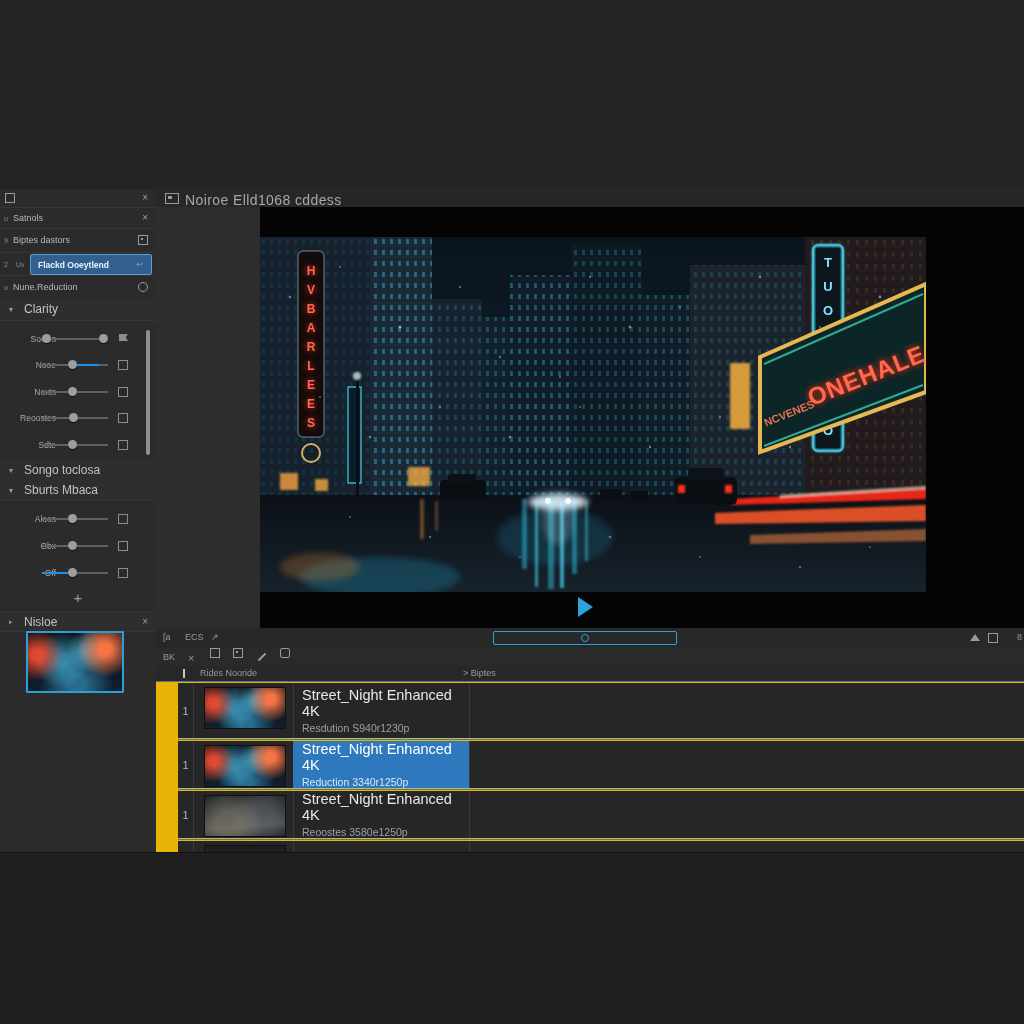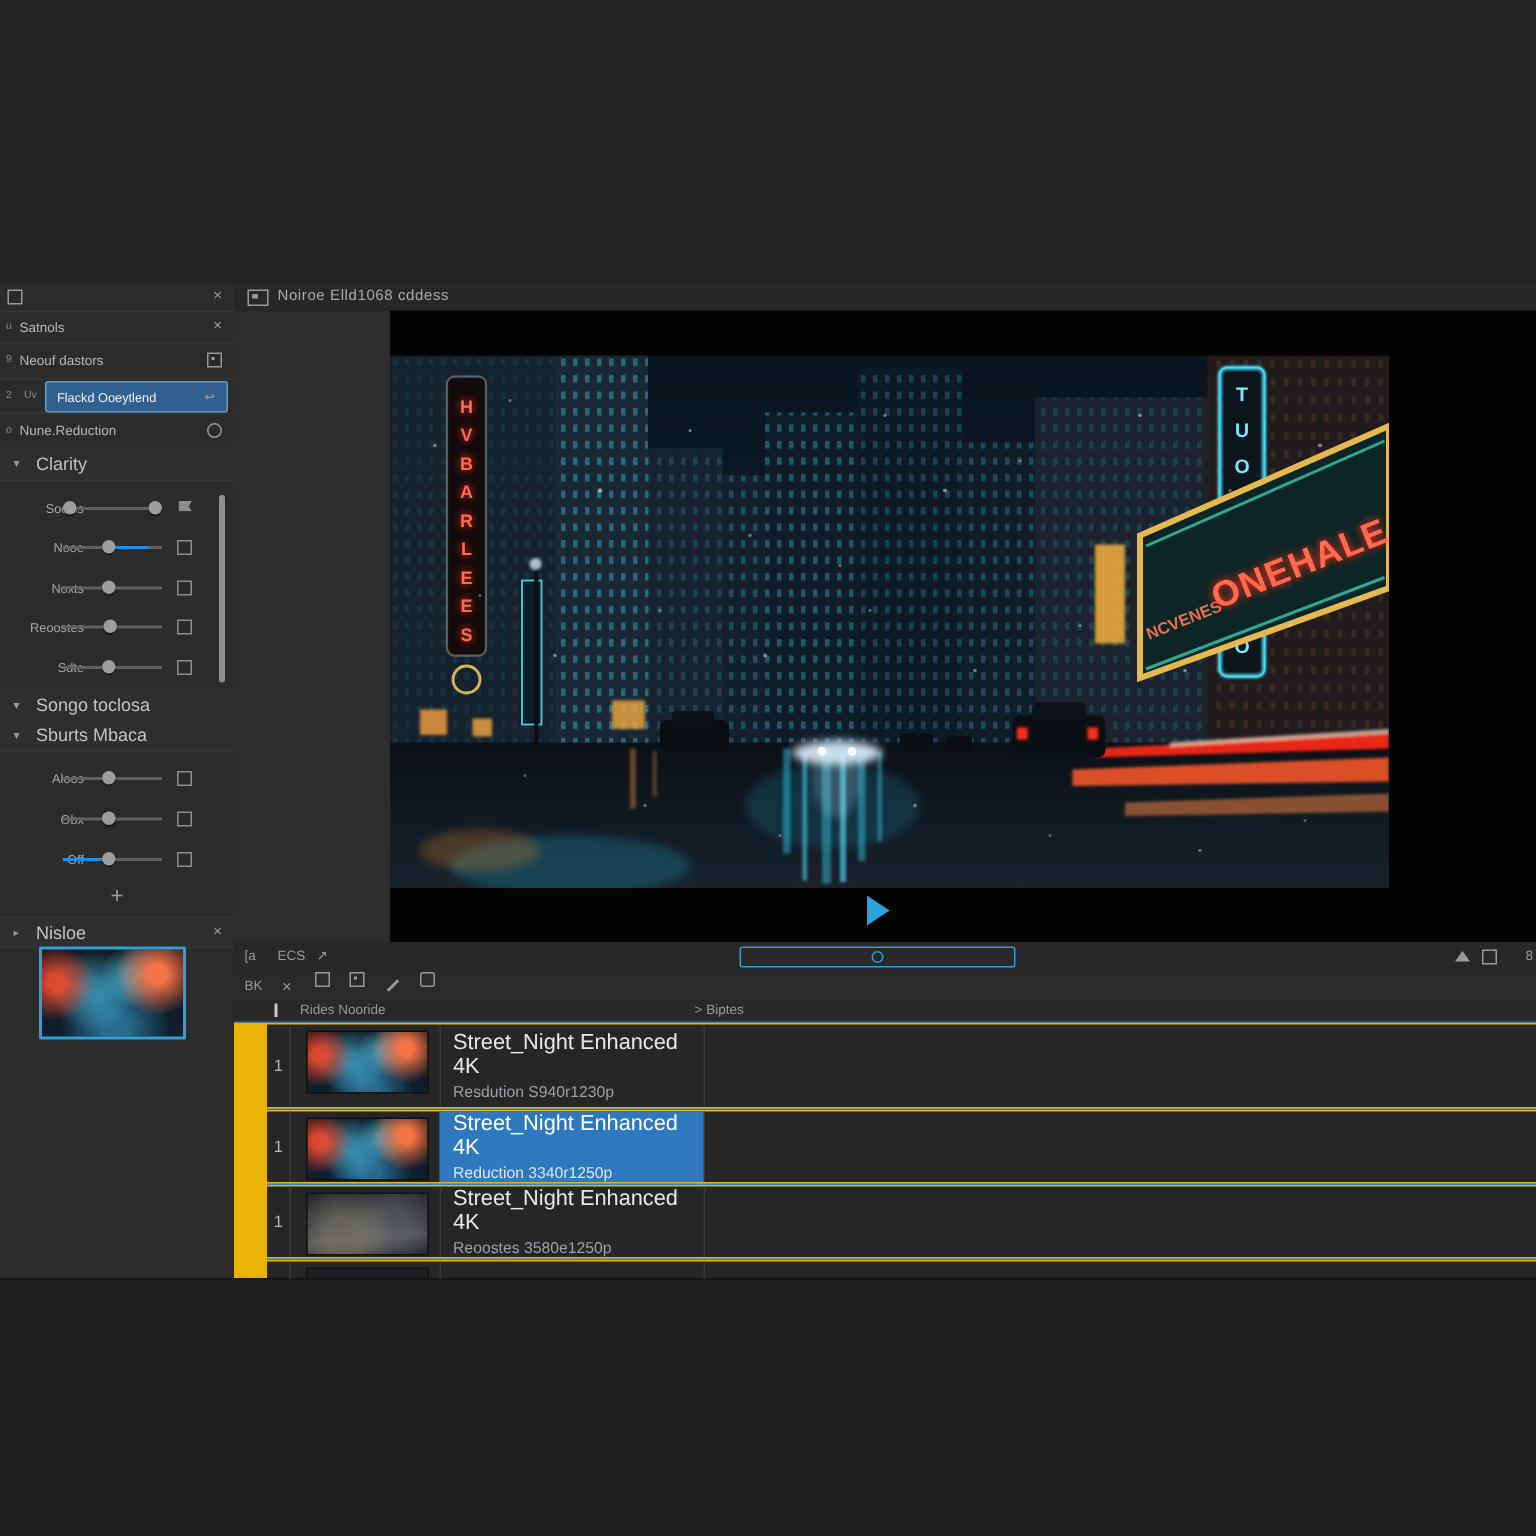--- a/index.html
+++ b/index.html
@@ -16,21 +16,21 @@
   
   .left-panel{left:0;top:189px;width:156px;height:663px;background:#2b2b2b;border-right:1px solid #191919;}
   .lp-row{position:absolute;left:0;width:156px;border-bottom:1px solid #363636;}
   .lp-label{position:absolute;left:13px;top:50%;transform:translateY(-50%);font-size:9px;color:#b8b8b8;}
   .lp-pre{position:absolute;top:50%;transform:translateY(-50%);font-size:7px;color:#8a8a8a;}
   .x-ic{position:absolute;right:8px;top:50%;transform:translateY(-50%);font-size:10px;color:#a0a0a0;line-height:1;}
   .sq-ic{position:absolute;width:8px;height:8px;border:1px solid #9a9a9a;top:50%;transform:translateY(-50%);}
   .sqd-ic::after{content:'';position:absolute;left:2px;top:2px;width:2px;height:2px;background:#9a9a9a;}
   .sel-item{position:absolute;left:30px;top:2px;width:120px;height:19px;background:#31608f;
             border:1px solid #5a9fd4;border-radius:2px;}
-  .sel-item .lp-label{left:7px;color:#eaf2fa;font-weight:normal;font-size:8.5px;}
+  .sel-item .lp-label{left:7px;color:#eaf2fa;font-weight:bold;font-size:8.5px;}
   .sec-hdr{background:#2e2e2e;}
   .chev{position:absolute;left:9px;top:50%;transform:translateY(-50%);font-size:8px;color:#9a9a9a;}
   .sec-label{position:absolute;left:24px;top:50%;transform:translateY(-50%);font-size:12px;color:#c2c2c2;}
   
   .srow{position:absolute;left:0;width:156px;height:26px;}
   .slabel{position:absolute;left:2px;width:54px;top:50%;transform:translateY(-50%);
           font-size:8.5px;color:#a8a8a8;text-align:right;}
   .track{position:absolute;left:62px;top:50%;width:48px;height:2px;background:#606060;margin-top:-1px;}
   .handle{position:absolute;top:-4px;width:9px;height:9px;margin-left:-4px;border-radius:50%;
           background:#9e9e9e;box-shadow:0 1px 1px rgba(0,0,0,.6);}
@@ -50,21 +50,21 @@
   .mini-rock{background:
      radial-gradient(circle at 30% 70%, rgba(150,140,120,.5) 0 20%, transparent 55%),
      radial-gradient(circle at 70% 50%, rgba(110,115,120,.45) 0 18%, transparent 50%),
      linear-gradient(175deg,#23262a 0%,#33373c 45%,#4a4d50 72%,#25282b 100%);}
   .mini-dark{background:linear-gradient(180deg,#1a1d21,#2a2e33);}
   .lp-thumb{position:absolute;left:26px;top:442px;width:94px;height:58px;border:2px solid #2e9fd4;border-radius:1px;}
   
   .pv-hdr{left:156px;top:189px;width:868px;height:18px;background:#272727;border-bottom:1px solid #191919;}
   .pv-hdr-icon{position:absolute;left:9px;top:4px;width:12px;height:9px;border:1px solid #9a9a9a;}
   .pv-hdr-icon::after{content:'';position:absolute;left:2px;top:2px;width:4px;height:3px;background:#9a9a9a;}
-  .pv-title{position:absolute;left:29px;top:3px;font-size:10px;color:#a8a8a8;letter-spacing:.4px;}
+  .pv-title{position:absolute;left:29px;top:3px;font-size:14px;color:#a8a8a8;letter-spacing:.4px;}
   .pv-area{left:156px;top:207px;width:868px;height:421px;background:#2d2d2d;}
   .vcanvas{position:absolute;left:104px;top:0;width:766px;height:421px;background:#040404;overflow:hidden;}
   .vimg{position:absolute;left:0;top:30px;width:666px;height:355px;}
   .playbtn{position:absolute;left:318px;top:390px;width:0;height:0;
            border-left:15px solid #2ba3dd;border-top:10px solid transparent;border-bottom:10px solid transparent;}
   
   .transport{left:156px;top:628px;width:868px;height:20px;background:#282828;border-bottom:1px solid #191919;}
   .tt-ic{position:absolute;top:4px;font-size:9px;color:#9a9a9a;}
   .scrubber{position:absolute;left:337px;top:3px;width:182px;height:12px;border:1px solid #2e9fd4;border-radius:2px;}
   .scrub-dot{position:absolute;left:50%;top:50%;width:6px;height:6px;margin:-4px 0 0 -4px;
@@ -110,21 +110,21 @@
       <span class="sq-ic" style="left:5px"></span>
       <span class="x-ic">×</span>
     </div>
     <div class="lp-row" style="top:18px;height:21px">
       <span class="lp-pre" style="left:4px">u</span>
       <span class="lp-label">Satnols</span>
       <span class="x-ic">×</span>
     </div>
     <div class="lp-row" style="top:39px;height:24px">
       <span class="lp-pre" style="left:4px">9</span>
-      <span class="lp-label">Neouf dastors</span>
+      <span class="lp-label">Biptes dastors</span>
       <span class="sq-ic sqd-ic" style="right:8px"></span>
     </div>
     <div class="lp-row" style="top:63px;height:23px">
       <span class="lp-pre" style="left:4px">2</span>
       <span class="lp-pre" style="left:16px">Uv</span>
       <div class="sel-item">
         <span class="lp-label">Flackd Ooeytlend</span>
         <span class="x-ic" style="font-size:8px">↩</span>
       </div>
     </div>

